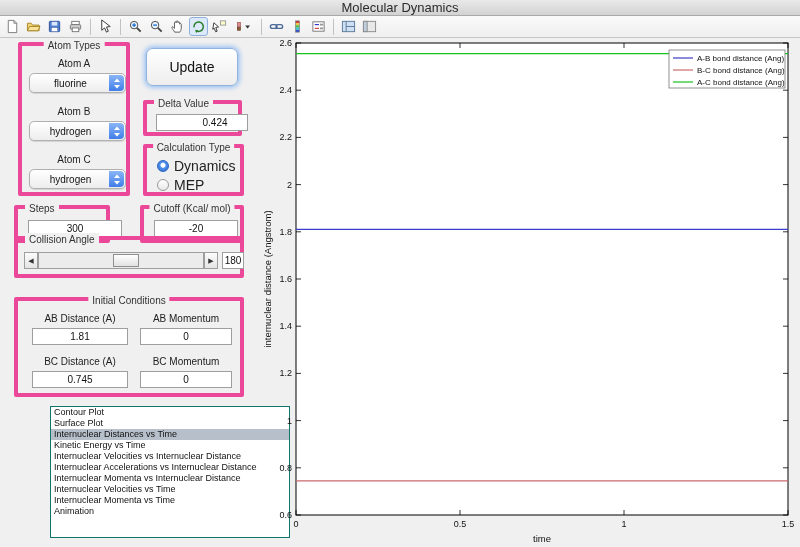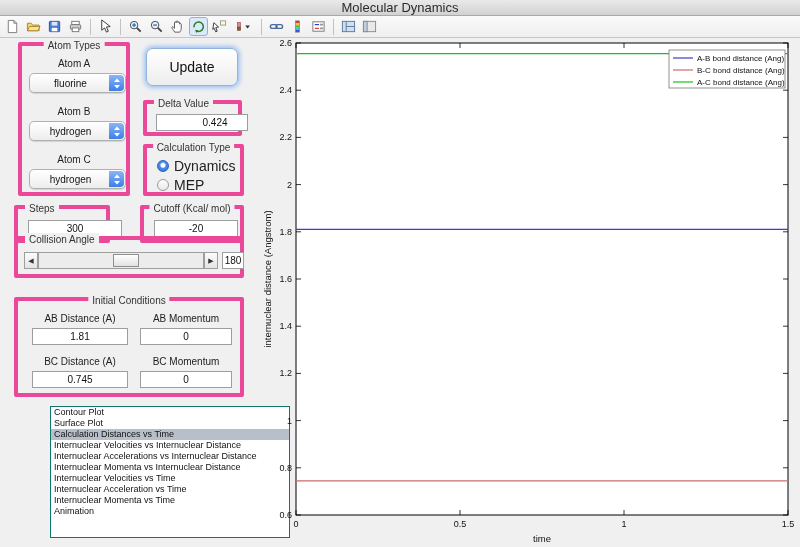--- a/index.html
+++ b/index.html
@@ -291,26 +291,26 @@
         <input class="edit" style="left: 122px; top: 27px; width: 92px;" value="0">
         <div class="ctl-label col" style="left:14px; top:55px; width:96px;">BC Distance (A)</div>
         <div class="ctl-label col" style="left:122px; top:55px; width:92px;">BC Momentum</div>
         <input class="edit" style="left: 14px; top: 70px; width: 96px;" value="0.745">
         <input class="edit" style="left: 122px; top: 70px; width: 92px;" value="0">
       </div>
 
       <div class="listbox" id="plot-list">
           <div class="list-item">Contour Plot</div>
           <div class="list-item">Surface Plot</div>
-          <div class="list-item selected">Calculation Distances vs Time</div>
+          <div class="list-item selected">Internuclear Distances vs Time</div>
+          <div class="list-item">Kinetic Energy vs Time</div>
           <div class="list-item">Internuclear Velocities vs Internuclear Distance</div>
           <div class="list-item">Internuclear Accelerations vs Internuclear Distance</div>
           <div class="list-item">Internuclear Momenta vs Internuclear Distance</div>
           <div class="list-item">Internuclear Velocities vs Time</div>
-          <div class="list-item">Internuclear Acceleration vs Time</div>
           <div class="list-item">Internuclear Momenta vs Time</div>
           <div class="list-item">Animation</div>
         </div>
 
     </div>
 
     <div class="plot-pane">
       <svg id="plot-svg" width="545" height="509" viewBox="0 0 545 509">
           <rect x="41" y="5" width="492" height="472" fill="#ffffff"></rect>
           <line x1="41" y1="477" x2="46" y2="477" stroke="#000" stroke-width="0.8"></line>

